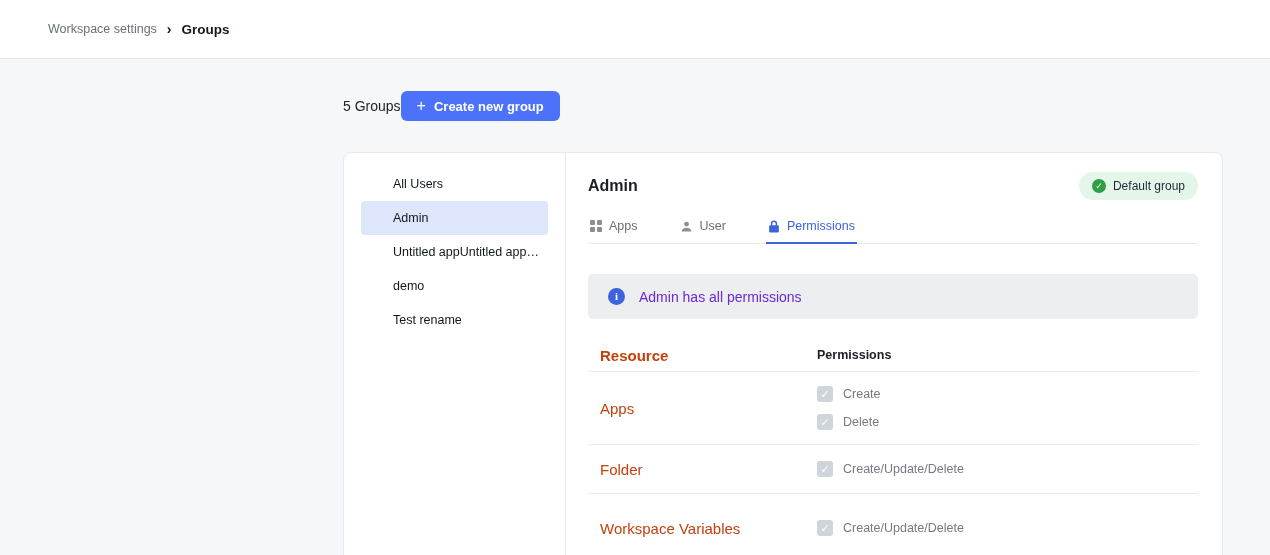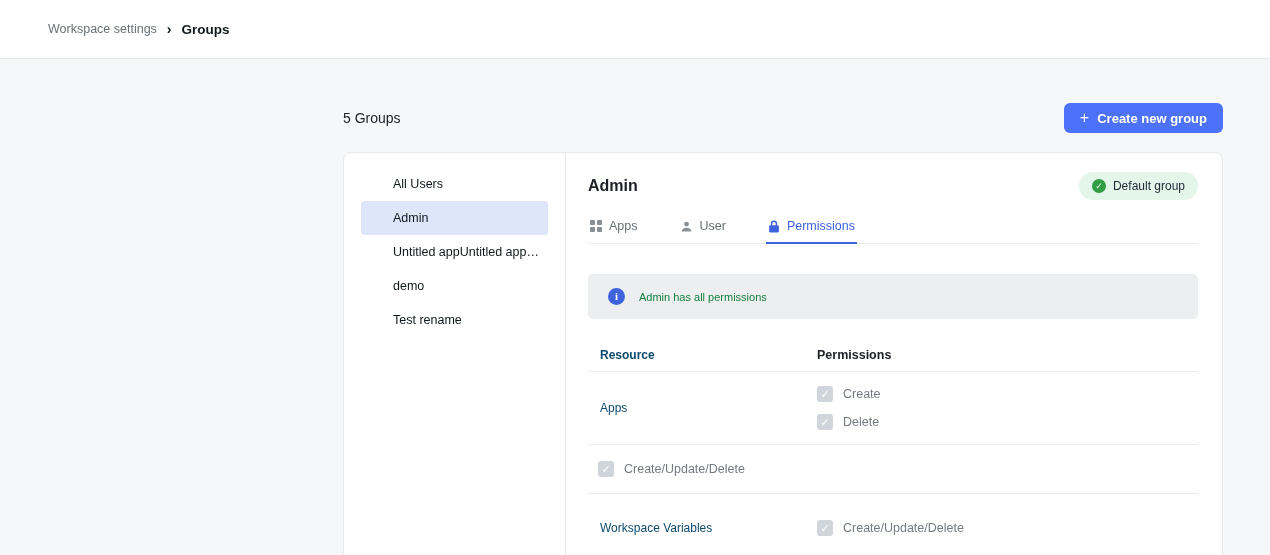--- a/index.html
+++ b/index.html
@@ -23,23 +23,23 @@
   .crumb-parent { font-size: 12.5px; color: #687076; cursor: default; }
   .crumb-chevron {
     font-size: 14px; font-weight: 700; color: #11181c;
     margin: 0 10px; line-height: 1;
   }
   .crumb-current { font-size: 13.5px; font-weight: 700; color: #11181c; }
 
   
   .toolbar {
     position: absolute;
-    left: 343px; top: 103px;
+    left: 343px; top: 91px;
     width: 880px; height: 30px;
-    display: flex; justify-content: space-between; align-items: center;
+    display: flex; justify-content: flex-start; align-items: center;
   }
   .groups-count { font-size: 14px; font-weight: 500; color: #1c1f26; }
   .btn-primary {
     background: #4d72fa;
     color: #ffffff;
     border: none;
     border-radius: 6px;
     height: 30px;
     padding: 0 16px;
     font-size: 13px;
@@ -140,33 +140,33 @@
     gap: 14px;
   }
   .info-icon {
     width: 17px; height: 17px; border-radius: 50%;
     background: #3e63dd; color: #ffffff;
     font-size: 11px; font-weight: 700;
     line-height: 17px; text-align: center;
     font-family: "Liberation Serif", serif;
     flex-shrink: 0;
   }
-  .banner-text { font-size: 11px; color: #15803d; }
+  .banner-text { font-size: 14px; color: #6d28d9; }
 
   
   .perm-table { margin-top: 20px; }
   .perm-row {
     display: grid;
     grid-template-columns: 219px 1fr;
     align-items: center;
     border-bottom: 1px solid #e9ebee;
   }
   .perm-row.head { height: 33px; }
   .head-cell { font-size: 12.5px; font-weight: 600; color: #1c1f26; }
-  .cell-resource { padding-left: 12px; font-size: 12px; color: #0c4a6e; }
+  .cell-resource { padding-left: 12px; font-size: 15px; color: #c2410c; }
   .cell-perms { padding-left: 10px; display: flex; flex-direction: column; gap: 12px; }
   .perm-row.r-apps { height: 73px; }
   .perm-row.r-folder { height: 49px; }
   .perm-row.r-wsvar { height: 68px; border-bottom: none; }
 
   .chk-line { display: inline-flex; align-items: center; gap: 10px; }
   .checkbox {
     width: 16px; height: 16px;
     border-radius: 3px;
     background: #d0d5db;
@@ -269,20 +269,21 @@
             <span class="chk-label">Create</span>
           </span>
           <span class="chk-line">
             <span class="checkbox">✓</span>
             <span class="chk-label">Delete</span>
           </span>
         </div>
       </div>
 
       <div class="perm-row r-folder">
+        <div class="cell-resource">Folder</div>
         <div class="cell-perms">
           <span class="chk-line">
             <span class="checkbox">✓</span>
             <span class="chk-label">Create/Update/Delete</span>
           </span>
         </div>
       </div>
 
       <div class="perm-row r-wsvar">
         <div class="cell-resource">Workspace Variables</div>

